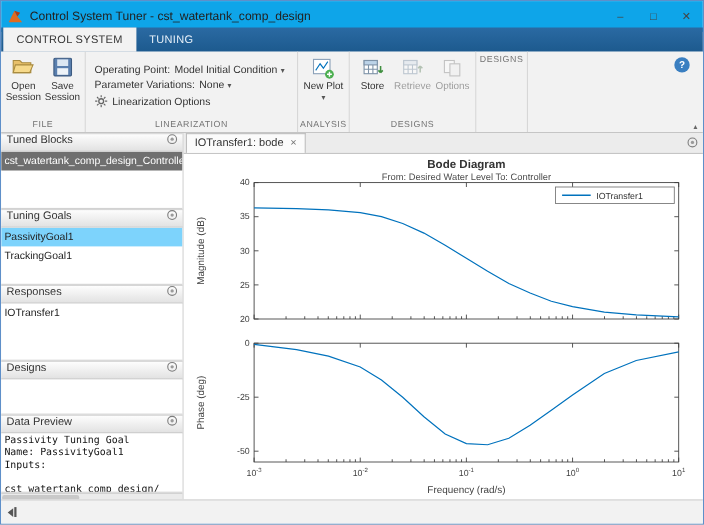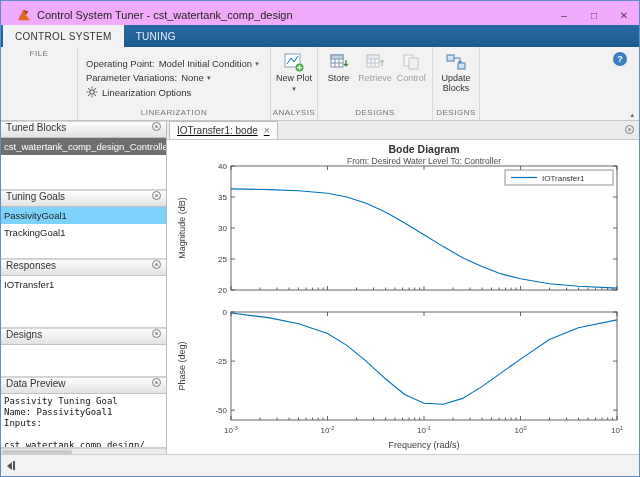--- a/index.html
+++ b/index.html
@@ -1,20 +1,20 @@
 <!DOCTYPE html>
 <html><head>
 <meta charset="utf-8">
 <style>
   html,body{margin:0;padding:0;background:#9a9a9a;font-family:"Liberation Sans",sans-serif;}
   *{box-sizing:border-box;}
   .window{position:relative;width:640px;height:477px;background:#fff;border:1px solid #5e8fc9;overflow:hidden;}
 
   
-  .titlebar{position:absolute;top:0;left:0;right:0;height:28px;background:#f0abfc;display:flex;align-items:center;padding-left:16px;}
+  .titlebar{position:absolute;top:0;left:0;right:0;height:28px;background:#0ea5e9;display:flex;align-items:center;padding-left:6px;}
   .app-icon{width:14px;height:14px;display:inline-flex;flex:none;}
   .title{font-size:11px;color:#222;margin-left:6px;white-space:nowrap;}
   .win-controls{margin-left:auto;display:flex;height:100%;}
   .win-btn{width:30px;display:flex;align-items:center;justify-content:center;font-size:10px;color:#444;cursor:default;}
 
   
   .tabband{position:absolute;top:24px;left:0;right:0;height:22px;background:linear-gradient(#2a6aa3,#1d5a8e);display:flex;align-items:flex-end;padding-left:2px;}
   .ribbon-tab{height:22px;display:flex;align-items:center;padding:0 12px;font-size:10px;letter-spacing:.3px;color:#e9f2fa;cursor:default;}
   .ribbon-tab.active{background:#f2f2f2;color:#333;}
 
@@ -47,21 +47,21 @@
   .item{height:17px;line-height:17px;padding:0 3px;font-size:9.5px;color:#222;white-space:nowrap;overflow:hidden;cursor:default;}
   .item.sel-dark{background:#6f6f6f;color:#fff;}
   .item.sel-light{background:#7dd3fc;}
   .preview{font-family:"DejaVu Sans Mono",monospace;font-size:9px;color:#111;padding:2px 3px;}
   .preview div{height:11px;line-height:11px;white-space:nowrap;overflow:hidden;}
   .sb-h{height:8px;background:#ebebeb;border-top:1px solid #d0d0d0;display:flex;align-items:center;padding:0 1px;}
   .sb-thumb{width:70px;height:5px;background:#c9c9c9;border-radius:2px;}
 
   
   .main{position:absolute;top:120px;left:166px;right:0;bottom:22px;background:#f2f2f2;}
-  .doc-tabbar{position:relative;height:19px;background:#ececec;border-bottom:1px solid #c5c5c5;display:flex;align-items:flex-end;padding-left:2px;text-decoration:underline;}
+  .doc-tabbar{position:relative;height:19px;background:#ececec;border-bottom:1px solid #c5c5c5;display:flex;align-items:flex-end;padding-left:2px;}
   .doc-tab{height:18px;background:#fbfbfb;border:1px solid #bdbdbd;border-bottom:none;display:flex;align-items:center;padding:0 7px;font-size:10px;color:#333;gap:6px;cursor:default;}
   .doc-close{color:#777;font-size:10px;}
   .doc-actions{position:absolute;right:5px;top:4px;}
   .plot-wrap{position:absolute;top:19px;left:0;right:0;bottom:0;background:#fff;}
 
   
   .statusbar{position:absolute;left:0;right:0;bottom:0;height:22px;background:#f2f2f2;border-top:1px solid #cfcfcf;display:flex;align-items:center;padding-left:6px;}
   .collapse-left{display:flex;align-items:center;gap:1px;cursor:default;}
   .tri-left{width:0;height:0;border-top:4px solid transparent;border-bottom:4px solid transparent;border-right:5px solid #555;}
   .vbar{width:2px;height:9px;background:#555;}
@@ -99,20 +99,41 @@
   </div>
 
   <div class="tabband">
     <div class="ribbon-tab active">CONTROL SYSTEM</div>
     <div class="ribbon-tab">TUNING</div>
   </div>
 
   <div class="ribbon">
 
     <div class="rsec" style="width:76px">
+      <div class="rsec-content">
+        <div class="big-btn">
+          <span class="icon">
+            <svg viewBox="0 0 20 16" width="20" height="16">
+                <path d="M1 3 h6 l2 2 h8 v9 H1 z" fill="#e8c06a" stroke="#a98b3f"></path>
+                <path d="M3 7 h16 l-3 7 H1 z" fill="#f6d98a" stroke="#a98b3f"></path>
+              </svg>
+          </span>
+          <span class="blabel">Open Session</span>
+        </div>
+        <div class="big-btn">
+          <span class="icon">
+            <svg viewBox="0 0 18 18" width="18" height="18">
+                <rect x="1" y="1" width="16" height="16" rx="1" fill="#5a7fae" stroke="#3c5a80"></rect>
+                <rect x="4" y="2" width="10" height="6" fill="#dce7f2"></rect>
+                <rect x="4" y="10" width="10" height="6" fill="#eef3f8"></rect>
+              </svg>
+          </span>
+          <span class="blabel">Save Session</span>
+        </div>
+      </div>
       <div class="rsec-label">FILE</div>
     </div>
     <div class="rsep"></div>
 
     <div class="rsec" style="width:192px">
       <div class="rsec-content col">
         <div class="lin-row">
           <span>Operating Point:</span>
           <span class="lin-value">
             <span>Model Initial Condition</span>
@@ -182,41 +203,28 @@
           </span>
           <span class="blabel">Retrieve</span>
         </div>
         <div class="big-btn disabled">
           <span class="icon">
             <svg viewBox="0 0 20 20" width="20" height="20">
                 <rect x="3" y="3" width="9" height="11" fill="#fff" stroke="#8a8a8a"></rect>
                 <rect x="8" y="6" width="9" height="11" fill="#f0f0f0" stroke="#8a8a8a"></rect>
               </svg>
           </span>
-          <span class="blabel">Control</span>
+          <span class="blabel">Options</span>
         </div>
       </div>
       <div class="rsec-label">DESIGNS</div>
     </div>
     <div class="rsep"></div>
 
     <div class="rsec" style="width:46px">
-      <div class="rsec-content">
-        <div class="big-btn" style="width:42px">
-          <span class="icon">
-            <svg viewBox="0 0 20 20" width="20" height="20">
-                <rect x="1" y="3" width="7" height="6" fill="#cfe3f5" stroke="#4a7fb5"></rect>
-                <rect x="12" y="11" width="7" height="6" fill="#cfe3f5" stroke="#4a7fb5"></rect>
-                <path d="M8 6 h6 v3" stroke="#4a7fb5" fill="none"></path>
-                <polygon points="12,9 16,9 14,11.6" fill="#4a7fb5"></polygon>
-              </svg>
-          </span>
-          <span class="blabel">Update Blocks</span>
-        </div>
-      </div>
       <div class="rsec-label">DESIGNS</div>
     </div>
     <div class="rsep"></div>
     <div class="rsec flex1"></div>
 
     <div class="help-btn">?</div>
     <div class="ribbon-collapse">▴</div>
   </div>
 
   <div class="sidebar">

